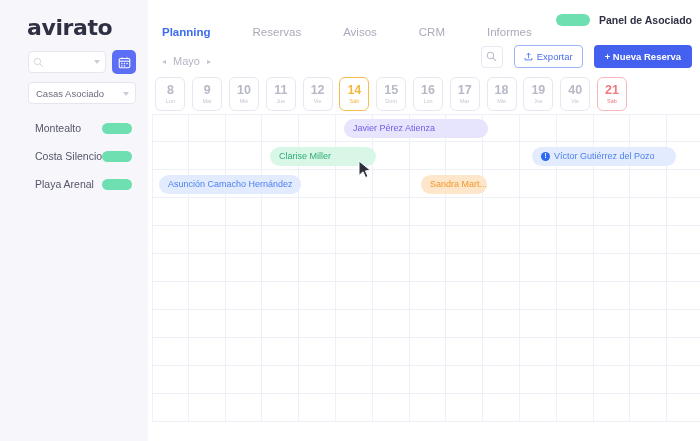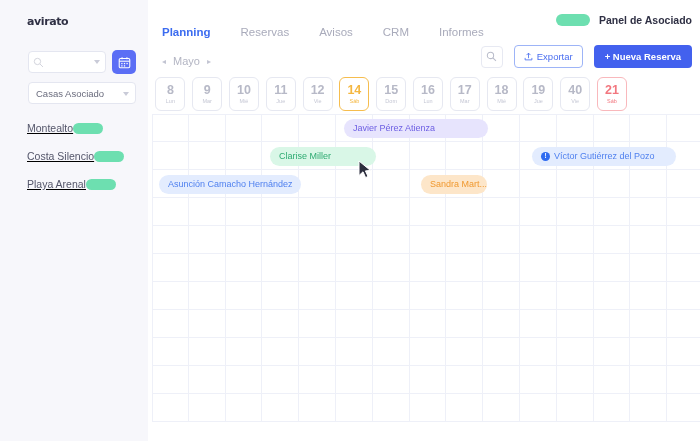--- a/index.html
+++ b/index.html
@@ -13,21 +13,21 @@
 
   
   .sidebar {
     width: 148px; height: 441px;
     background: #f7f7fb;
     position: relative;
     flex: 0 0 148px;
   }
   .logo {
     position: absolute; left: 27px; top: 15px;
-    font-size: 11px; font-weight: bold; color: #2f3044;
+    font-size: 22px; font-weight: bold; color: #2f3044;
     letter-spacing: -0.4px;
     font-family: "DejaVu Sans", sans-serif;
   }
   .search-row {
     position: absolute; left: 28px; top: 50px;
     display: flex; align-items: center; gap: 6px;
   }
   .search-box {
     width: 78px; height: 22px;
     background: #fff; border: 1px solid #e4e6f0; border-radius: 4px;
@@ -58,41 +58,41 @@
     font-size: 9.5px; color: #6a6c7d; position: absolute;
   }
   .select-box .caret {
     position: absolute; right: 6px; top: 9px;
     width: 0; height: 0; border-left: 3.5px solid transparent;
     border-right: 3.5px solid transparent; border-top: 4px solid #c9cbd8;
   }
   .prop-list { position: absolute; left: 0; top: 114px; width: 148px; }
   .prop-row {
     height: 28px; display: flex; align-items: center;
-    padding-left: 27px; padding-right: 16px; justify-content: flex-start; text-decoration: underline;
+    padding-left: 35px; padding-right: 16px; justify-content: space-between;
   }
   .prop-name { font-size: 10.5px; color: #54566a; white-space: nowrap; }
   .prop-pill {
     width: 30px; height: 11px; border-radius: 6px; background: #6ddfb0;
     flex: 0 0 30px;
   }
 
   
   .main { position: relative; flex: 1 1 auto; background: #fff; }
 
   .badge-row {
     position: absolute; right: 8px; top: 14px;
     display: flex; align-items: center; gap: 9px;
   }
   .badge-pill { width: 34px; height: 12px; border-radius: 6px; background: #6ddfb0; }
   .badge-text { font-size: 10.5px; font-weight: bold; color: #2f3044; }
 
   .tabs {
     position: absolute; left: 14px; top: 26px;
-    display: flex; align-items: baseline; gap: 0;
+    display: flex; align-items: baseline; gap: 12px;
   }
   .tab {
     font-size: 11.5px; color: #a9abbb; padding-right: 30px;
     cursor: pointer; white-space: nowrap;
   }
   .tab.active { color: #3c6cf0; font-weight: bold; }
 
   .monthnav {
     position: absolute; left: 14px; top: 55px;
     display: flex; align-items: center; gap: 7px;

